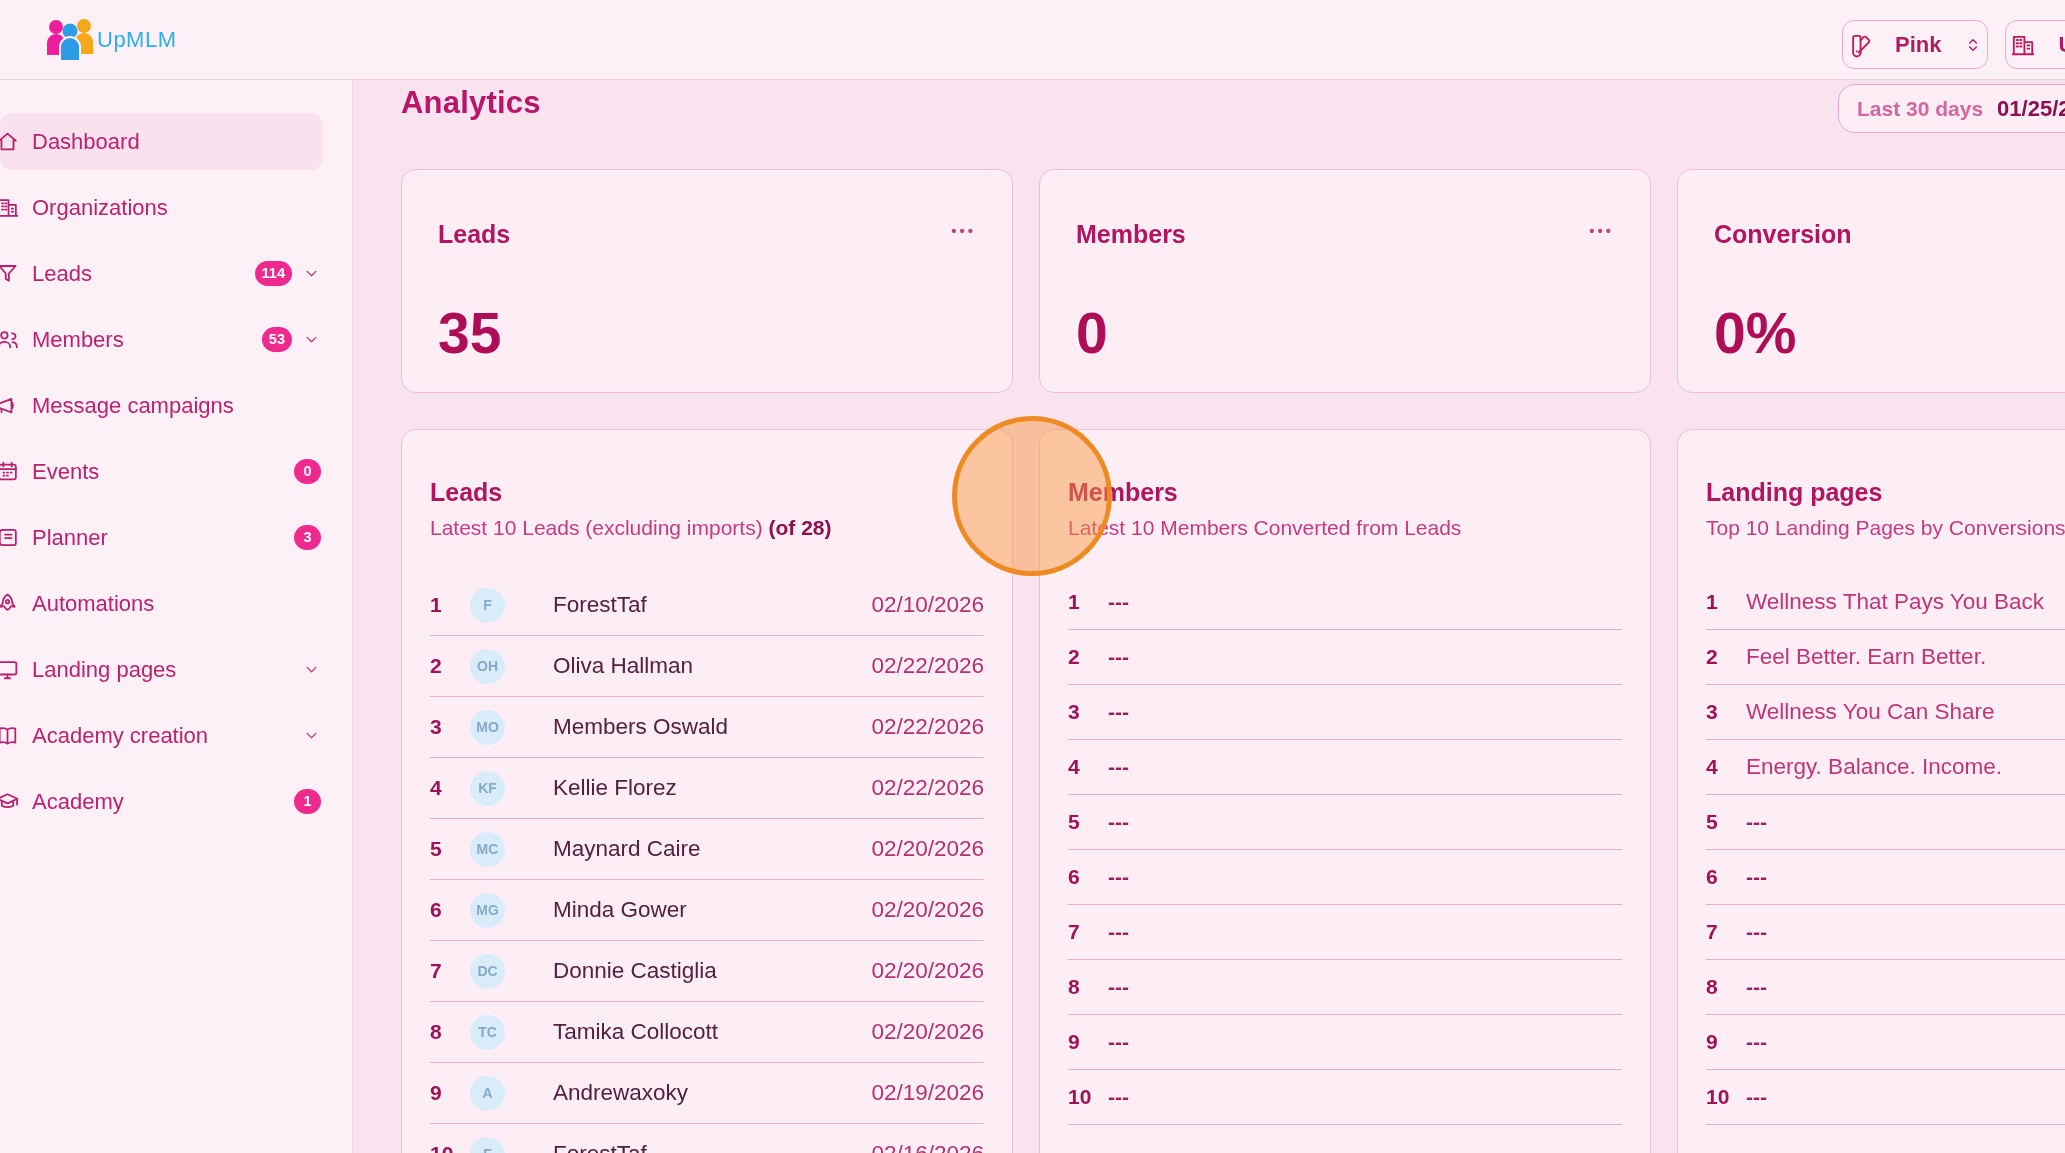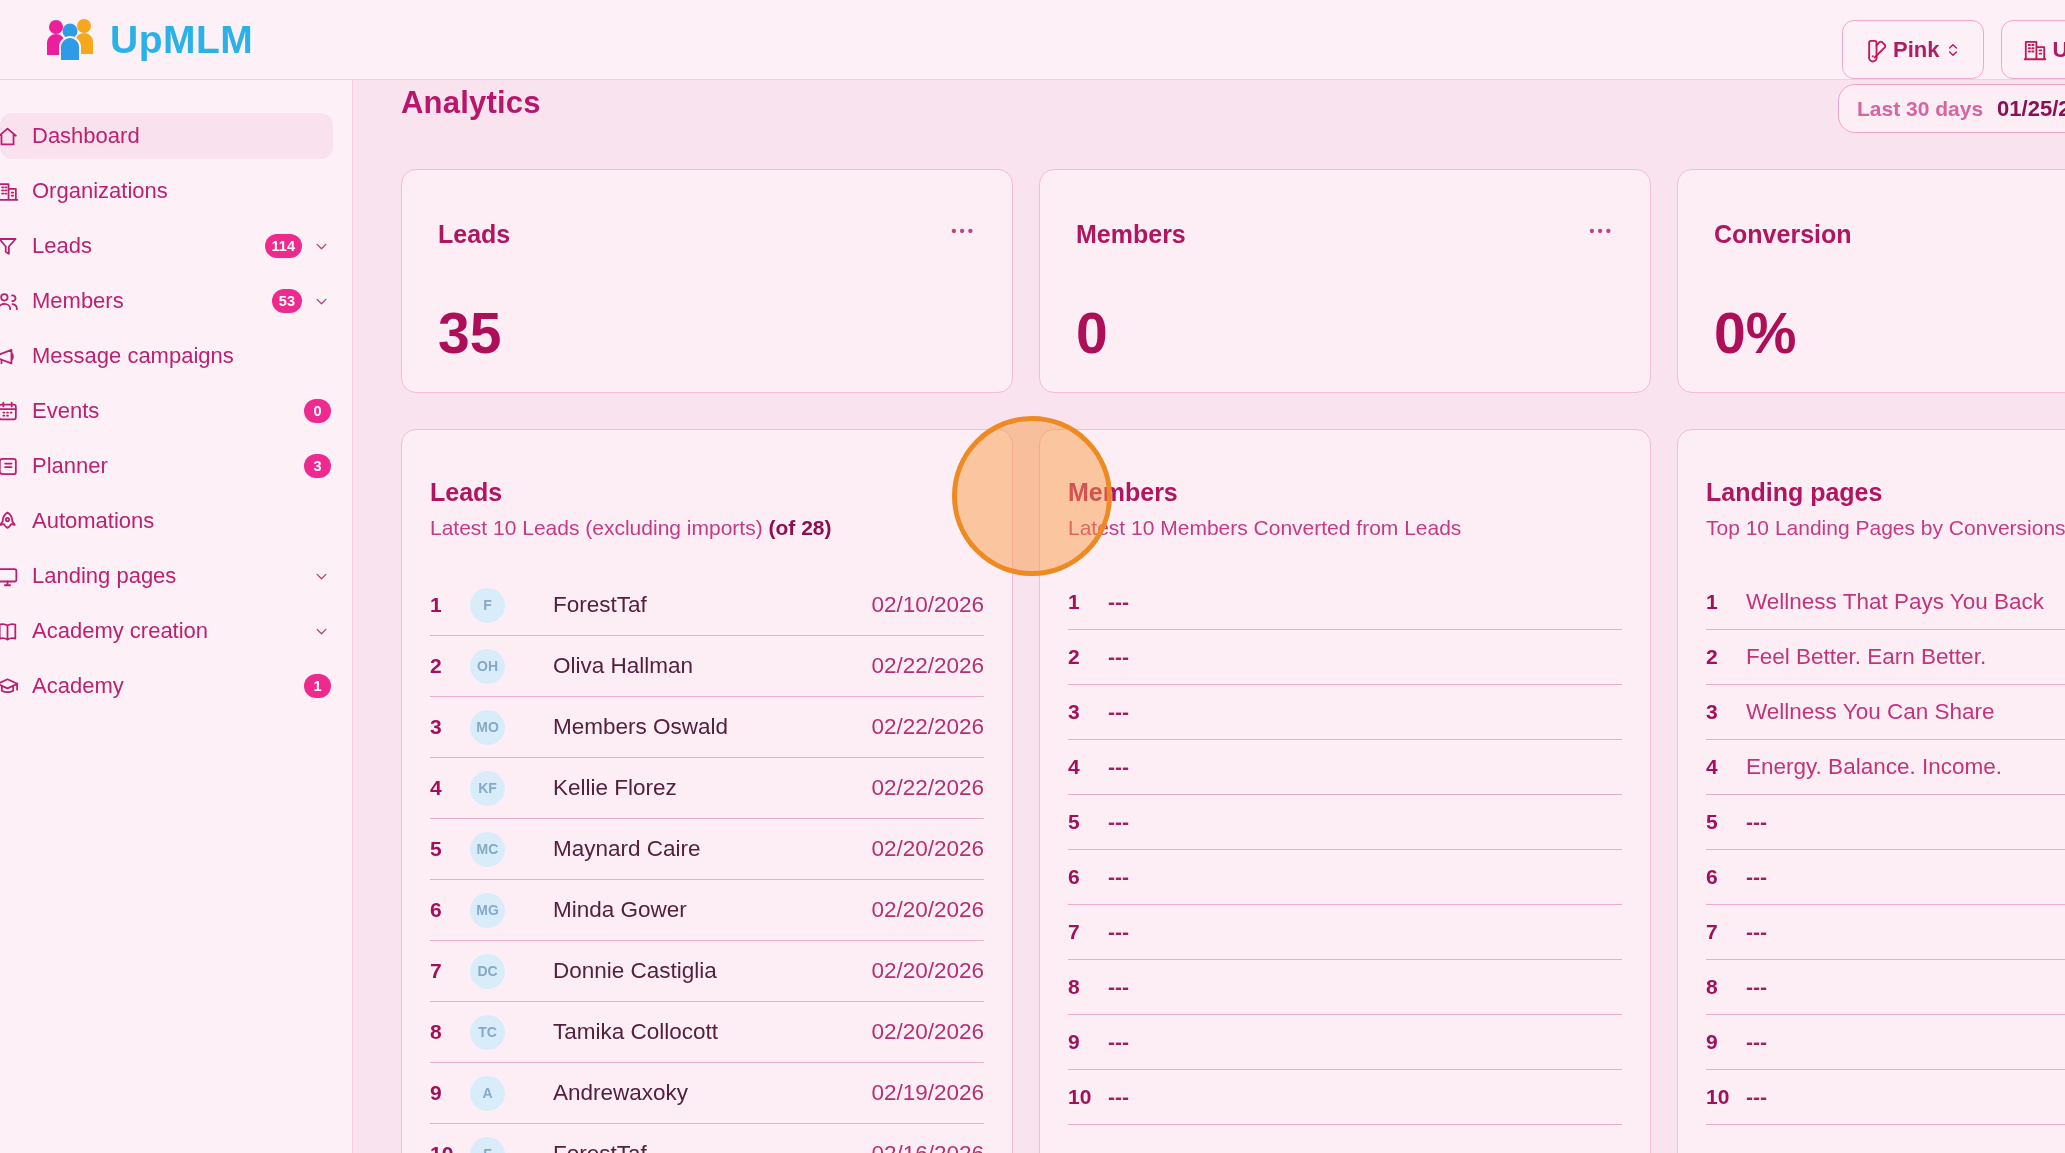--- a/index.html
+++ b/index.html
@@ -10,40 +10,40 @@
     -webkit-font-smoothing:antialiased;
   }
   
   .topbar{
     position:absolute;left:0;top:0;width:2065px;height:79px;
     background:#fdf1f7;border-bottom:1px solid #f3cde0;
     display:flex;align-items:center;z-index:5;
   }
   .logo{display:flex;align-items:center;margin-left:45px;cursor:pointer;}
   .logo-mark{width:50px;height:46px;display:inline-block;}
-  .logo-text{font-size:39px;font-weight:bold;color:#2ab1e8;margin-left:15px;letter-spacing:.5px;}
+  .logo-text{font-size:22px;font-weight:normal;color:#2ab1e8;margin-left:2px;letter-spacing:.5px;}
   .topbar-right{position:absolute;left:1842px;top:20px;display:flex;gap:17px;}
   .tb-btn{
-    display:flex;align-items:center;gap:4px;height:59px;padding:0 20px;
+    display:flex;align-items:center;gap:22px;height:49px;padding:0 4px;
     background:#fdf1f7;border:1.6px solid #efa9cd;border-radius:12px;
     color:#b01b62;font-size:22px;font-weight:bold;cursor:pointer;
     font-family:inherit;white-space:nowrap;
   }
   .tb-btn .ic{width:26px;height:26px;color:#c2185b;display:inline-block;}
   .tb-btn .ic.sm{width:20px;height:20px;color:#b5176b;}
   .tb-btn svg{width:100%;height:100%;display:block;}
   .tb-btn.org{width:140px;}
   
   .sidebar{
     position:absolute;left:0;top:80px;width:353px;bottom:0;
     background:#fdf1f7;border-right:1px solid #f3cde0;
     padding-top:33px;box-sizing:border-box;z-index:4;
   }
   .side-item{
-    position:relative;height:46px;margin:0 19px 9px 0;border-radius:12px;
+    position:relative;height:57px;margin:0 29px 9px 0;border-radius:12px;
     display:flex;align-items:center;cursor:pointer;color:#bc2170;
   }
   .side-item.active{background:#fae1ee;}
   .si-icon{position:absolute;left:-5px;width:25px;height:25px;color:#b81f6e;}
   .si-icon svg{width:100%;height:100%;display:block;}
   .si-label{margin-left:32px;font-size:22px;flex:1 1 auto;white-space:nowrap;}
   .si-badge{
     background:#ee2a8e;color:#fff;font-size:14.5px;font-weight:bold;
     min-width:13px;text-align:center;padding:5px 7px;border-radius:14px;
     margin-right:10px;line-height:1;

